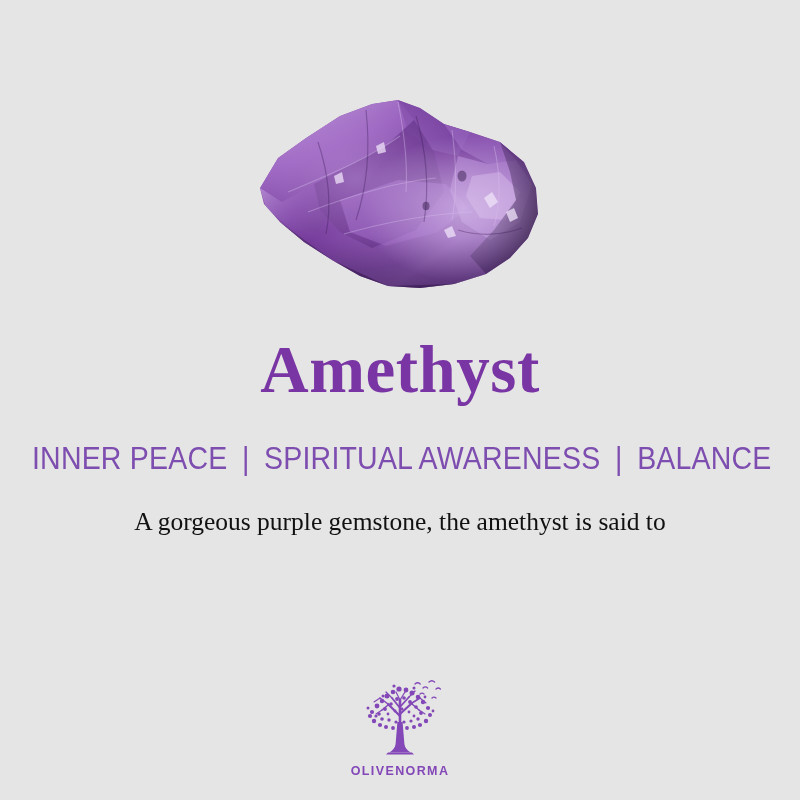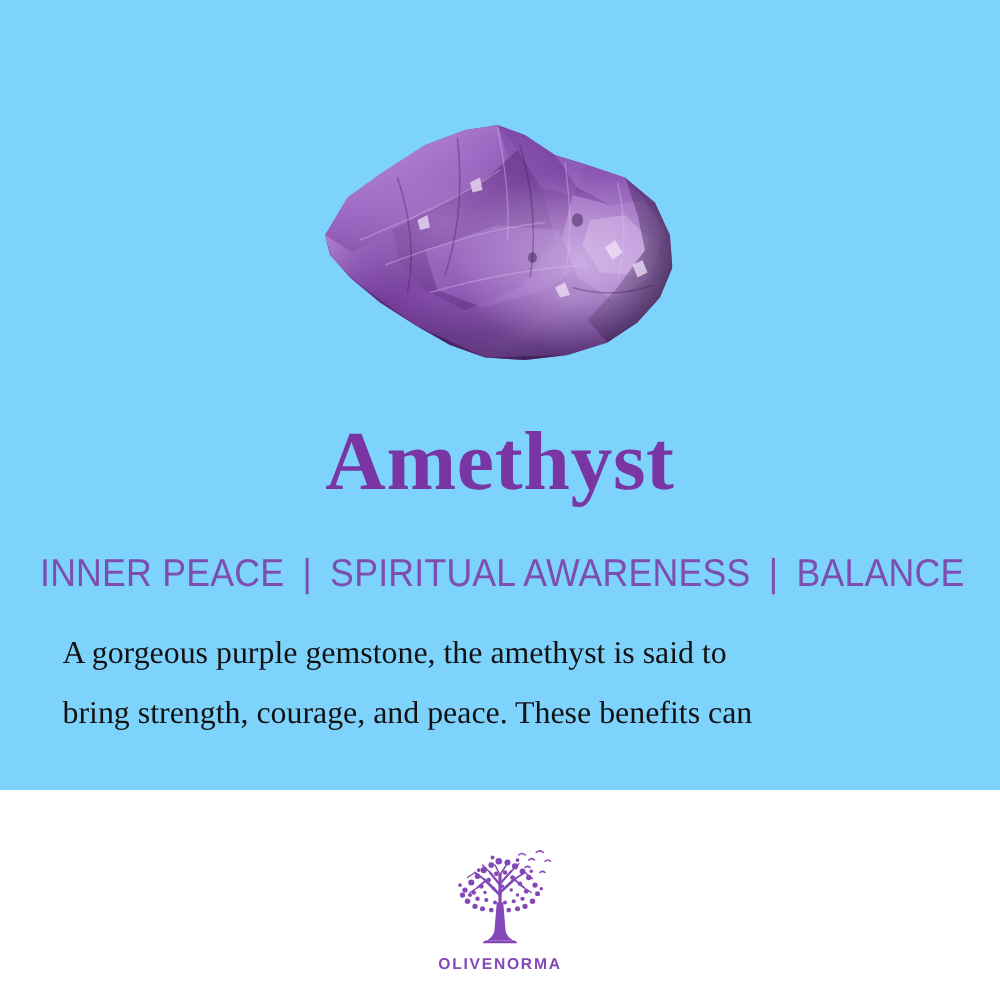--- a/index.html
+++ b/index.html
@@ -12,22 +12,22 @@
     width: 800px;
     height: 800px;
     overflow: hidden;
     font-family: "Liberation Serif", "DejaVu Serif", serif;
     -webkit-font-smoothing: antialiased;
   }
 
   .card {
     position: relative;
     width: 800px;
-    height: 632px;
-    background: #7dd3fc;
+    height: 800px;
+    background: #e5e5e5;
     box-sizing: border-box;
   }
 
   
   .hero {
     position: absolute;
     left: 0;
     top: 60px;
     width: 800px;
     height: 250px;
@@ -84,20 +84,21 @@
     padding: 0 7px;
     color: #7e4db0;
   }
 
   
   .desc {
     position: absolute;
     left: 50px;
     top: 498px;
     width: 700px;
+    text-align: center;
     font-family: "Liberation Serif", "DejaVu Serif", serif;
     font-weight: 400;
     font-size: 25.5px;
     line-height: 48px;
     color: #111111;
   }
   .desc .line { display: block; white-space: nowrap; }
 
   
   .logo {
@@ -248,21 +249,20 @@
   <div class="keywords">
     <span class="kw">INNER PEACE</span>
     <span class="sep">|</span>
     <span class="kw">SPIRITUAL AWARENESS</span>
     <span class="sep">|</span>
     <span class="kw">BALANCE</span>
   </div>
 
   <div class="desc">
     <span class="line">A gorgeous purple gemstone, the amethyst is said to</span>
-    <span class="line">bring strength, courage, and peace. These benefits can</span>
   </div>
 
   <div class="logo">
     <svg class="logo-mark" viewBox="0 0 96 82" xmlns="http://www.w3.org/2000/svg">
       <g fill="#8347b8">
 
         <path d="M45.4,44 L50.6,44 L52.4,66 C53,70 55,72 58.6,74.4 L37.4,74.4
                  C41,72 43,70 43.6,66 Z"></path>
         <path d="M36,74.4 L60,74.4 L62,76.6 L34,76.6 Z"></path>
 

